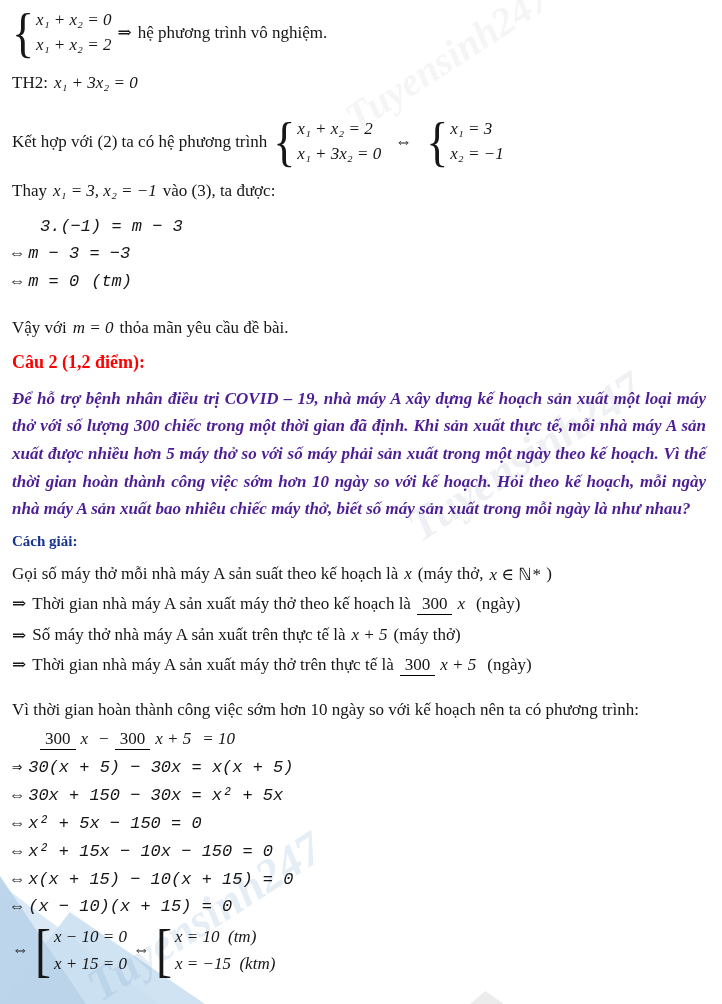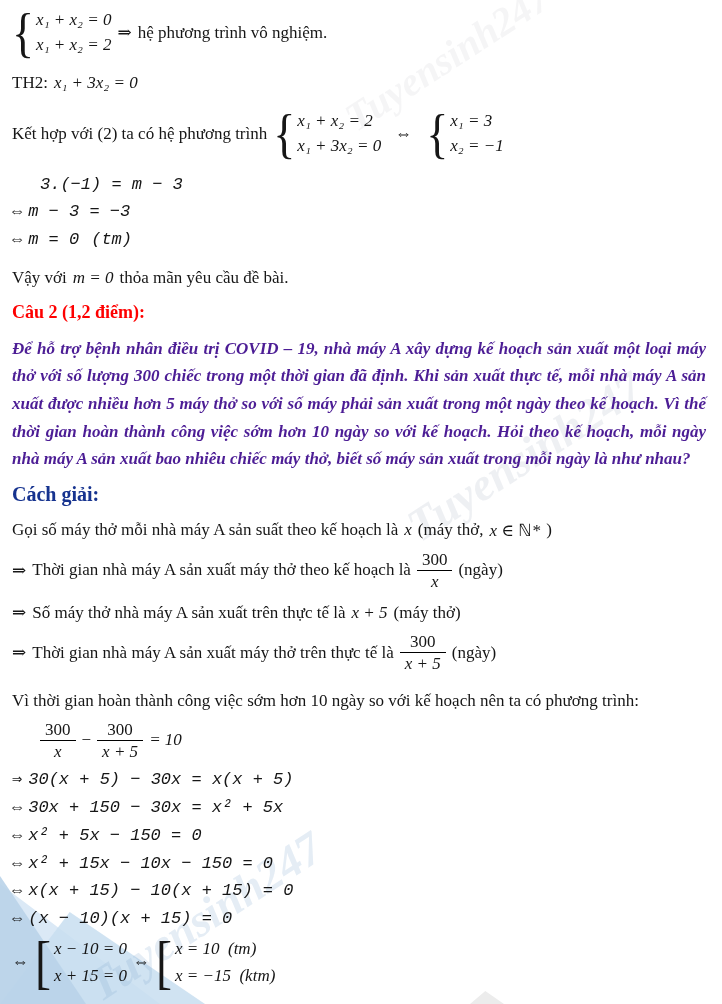--- a/index.html
+++ b/index.html
@@ -22,46 +22,46 @@
 
   
   .sys{display:inline-flex;align-items:center;}
   .brace{font-size:46px;line-height:1;transform:scaleY(1.18);margin-right:2px;font-weight:400;}
   .brk{font-size:48px;line-height:1;transform:scaleY(1.22);margin-right:3px;font-weight:400;}
   .rows{display:inline-flex;flex-direction:column;justify-content:center;}
   .rows .row{line-height:1.45;white-space:pre;}
   .rows.wide .row{line-height:1.6;}
 
   
-  .frac{display:inline-flex;flex-direction:column;align-items:stretch;text-align:center;vertical-align:middle;line-height:1.25;}
+  .frac{display:inline-flex;flex-direction:row;align-items:stretch;text-align:center;vertical-align:middle;line-height:1.25;}
   .frac .num{display:block;padding:0 5px;border-bottom:1.3px solid #000;}
   .frac .den{display:block;padding:0 5px;font-style:italic;}
 
   .heading-red{color:#fe0000;font-weight:700;font-size:18px;}
-  .heading-blue{color:#16338f;font-weight:700;font-size:20px;}
+  .heading-blue{color:#16338f;font-weight:700;font-size:15px;}
   .problem{font-weight:700;font-style:italic;text-align:justify;line-height:1.62;margin:12px 0 0 0;color:#4c1d95;}
 
   
   .wm{position:absolute;z-index:1;white-space:nowrap;font-weight:700;font-style:italic;
       transform:rotate(-33deg);pointer-events:none;}
   .wm1{top:34px;left:330px;font-size:40px;color:rgba(120,120,130,0.07);}
   .wm2{top:430px;left:390px;font-size:46px;color:rgba(150,162,178,0.16);}
   .wm3{top:890px;left:70px;font-size:46px;color:rgba(125,165,205,0.20);}
 
   
   .corner{position:absolute;left:0;bottom:0;width:210px;height:130px;z-index:0;}
   .tri{position:absolute;bottom:0;}
   .tri1{left:0;width:160px;height:128px;background:#dbe9f6;clip-path:polygon(0 100%,0 6%,100% 100%);}
   .tri2{left:0;width:205px;height:92px;background:#c8def0;clip-path:polygon(0 100%,34% 0,100% 100%);opacity:.85;}
   .tri3{left:0;width:86px;height:128px;background:#b9d3e9;clip-path:polygon(0 100%,0 0,100% 100%);opacity:.9;}
   .tri4{position:absolute;left:470px;bottom:0;width:34px;height:13px;background:#ececec;clip-path:polygon(0 100%,100% 100%,45% 0);z-index:1;}
 
   
   .mt2{margin-top:2px}.mt4{margin-top:4px}.mt6{margin-top:6px}.mt8{margin-top:8px}
-  .mt10{margin-top:10px}.mt12{margin-top:16px}.mt14{margin-top:14px}.mt16{margin-top:16px}
+  .mt10{margin-top:10px}.mt12{margin-top:24px}.mt14{margin-top:14px}.mt16{margin-top:16px}
   .eqline{line-height:1.4;font-family:Liberation Mono, monospace;}
 </style>
 </head>
 <body>
 
 <div class="page">
 
   <span class="wm wm1">Tuyensinh247</span>
   <span class="wm wm2">Tuyensinh247</span>
   <span class="wm wm3">Tuyensinh247</span>
@@ -104,20 +104,25 @@
       <span class="arrow" style="margin:0 8px;">⇔</span>
       <span class="sys">
         <span class="brace">{</span>
         <span class="rows">
           <span class="row math">x₁ = 3</span>
           <span class="row math">x₂ = −1</span>
         </span>
       </span>
     </div>
 
+    <div class="line mt14">
+      <span>Thay</span>
+      <span class="math">x₁ = 3, x₂ = −1</span>
+      <span>vào (3), ta được:</span>
+    </div>
 
     <div class="line indent mt14 eqline">
       <span class="math">3.(−1) = m − 3</span>
     </div>
     <div class="line mt4 eqline">
       <span class="arrow">⇔</span>
       <span class="math">m − 3 = −3</span>
     </div>
     <div class="line mt4 eqline">
       <span class="arrow">⇔</span>

